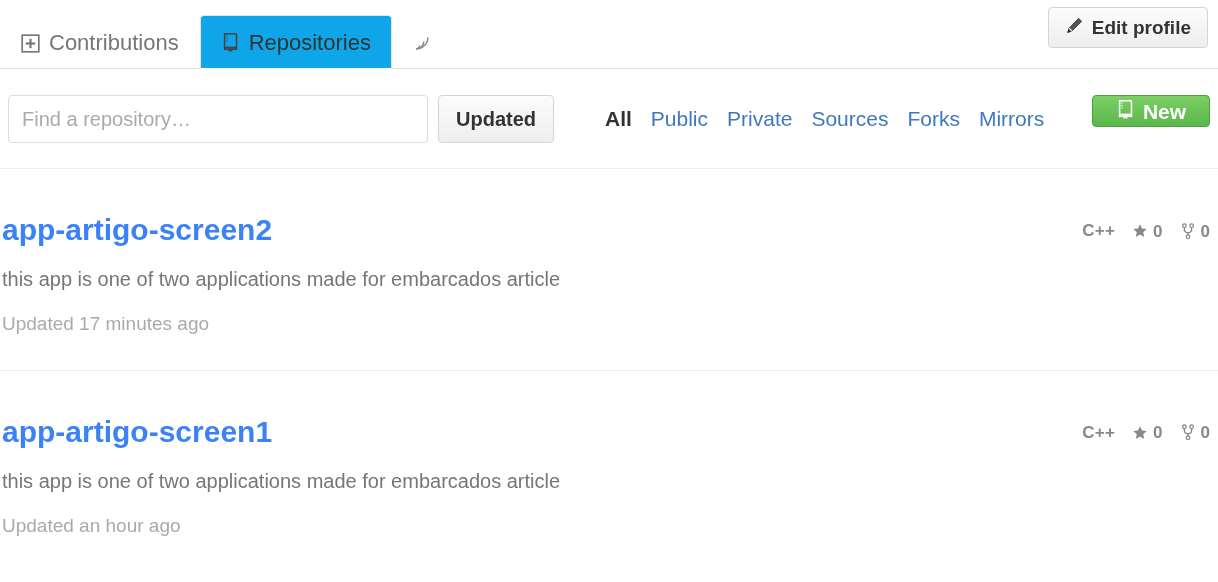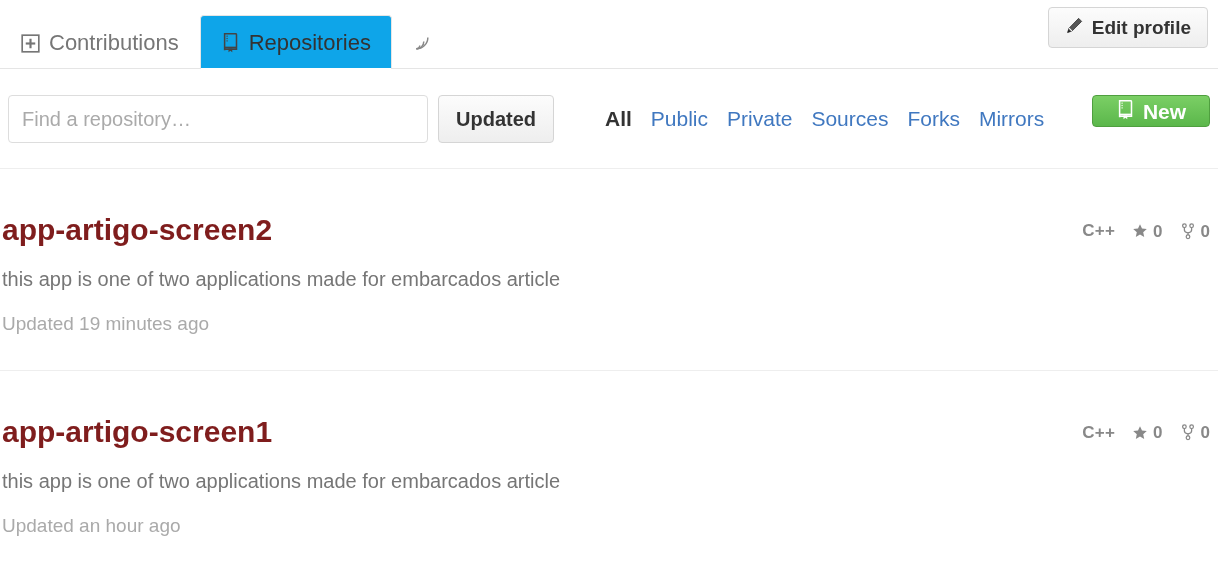--- a/index.html
+++ b/index.html
@@ -196,21 +196,21 @@
     border-bottom: 1px solid #eeeeee;
     box-sizing: border-box;
   }
   .repo-item:last-child { border-bottom: 0; }
 
   .repo-name {
     display: inline-block;
     margin: 0 0 0 2px;
     font-size: 30px;
     font-weight: bold;
-    color: #7f1d1d;
+    color: #3b82f6;
     text-decoration: none;
     cursor: pointer;
     line-height: 1;
   }
   .repo-description {
     margin: 22px 0 0 2px;
     font-size: 20px;
     color: #767676;
     line-height: 1.2;
   }
@@ -364,21 +364,21 @@
               <path d="M2.6 4.5 v2.1 c0 1.6 1.2 2.3 3.4 2.6 v2" fill="none" stroke="#888888" stroke-width="1.2"></path>
               <path d="M9.4 4.5 v2.1 c0 1.6 -1.2 2.3 -3.4 2.6" fill="none" stroke="#888888" stroke-width="1.2"></path>
             </svg>
           </span>
           <span>0</span>
         </a>
       </div>
 
       <a class="repo-name">app-artigo-screen2</a>
       <p class="repo-description">this app is one of two applications made for embarcados article</p>
-      <p class="repo-updated">Updated 19 minutes ago</p>
+      <p class="repo-updated">Updated 17 minutes ago</p>
     </li>
 
     <li class="repo-item">
       <div class="repo-stats">
         <span class="repo-language">C++</span>
         <a class="repo-stat">
           <span class="stat-icon">
             <svg width="16" height="16" viewBox="0 0 16 16" aria-hidden="true">
               <path d="M8 1.2 L10 5.6 L14.8 6.1 L11.2 9.3 L12.2 14 L8 11.6 L3.8 14 L4.8 9.3 L1.2 6.1 L6 5.6 Z" fill="#888888"></path>
             </svg>

